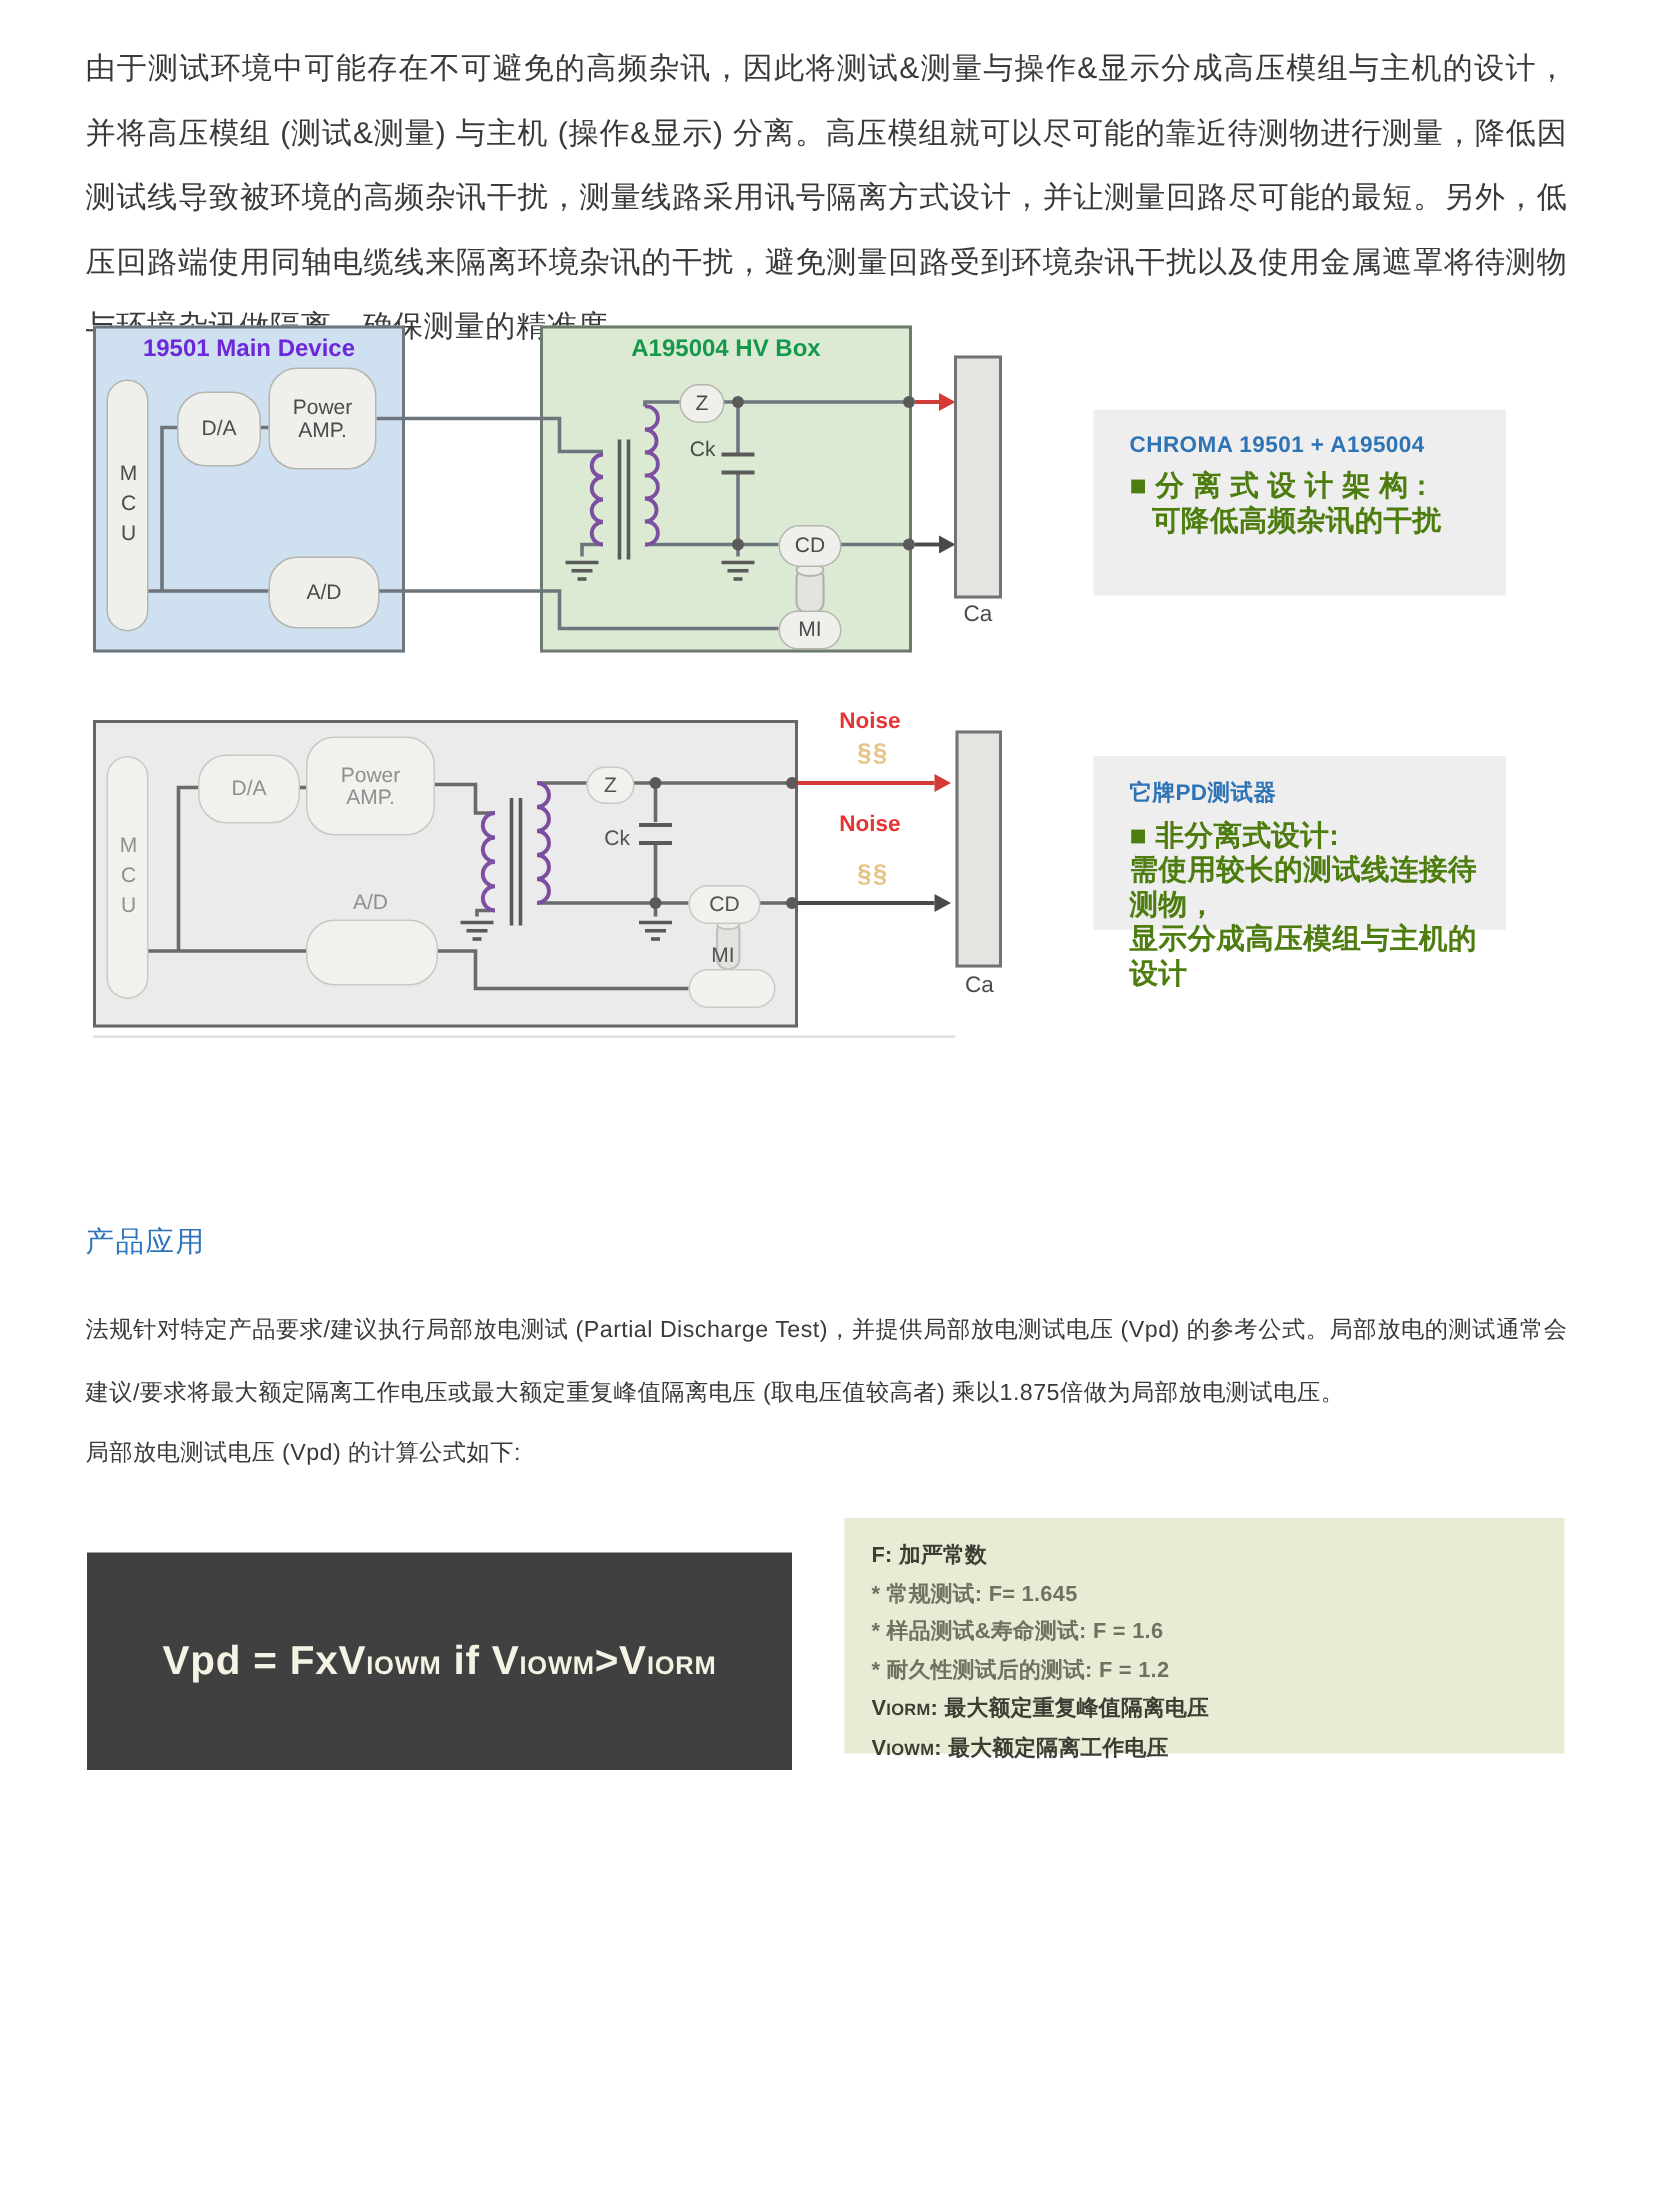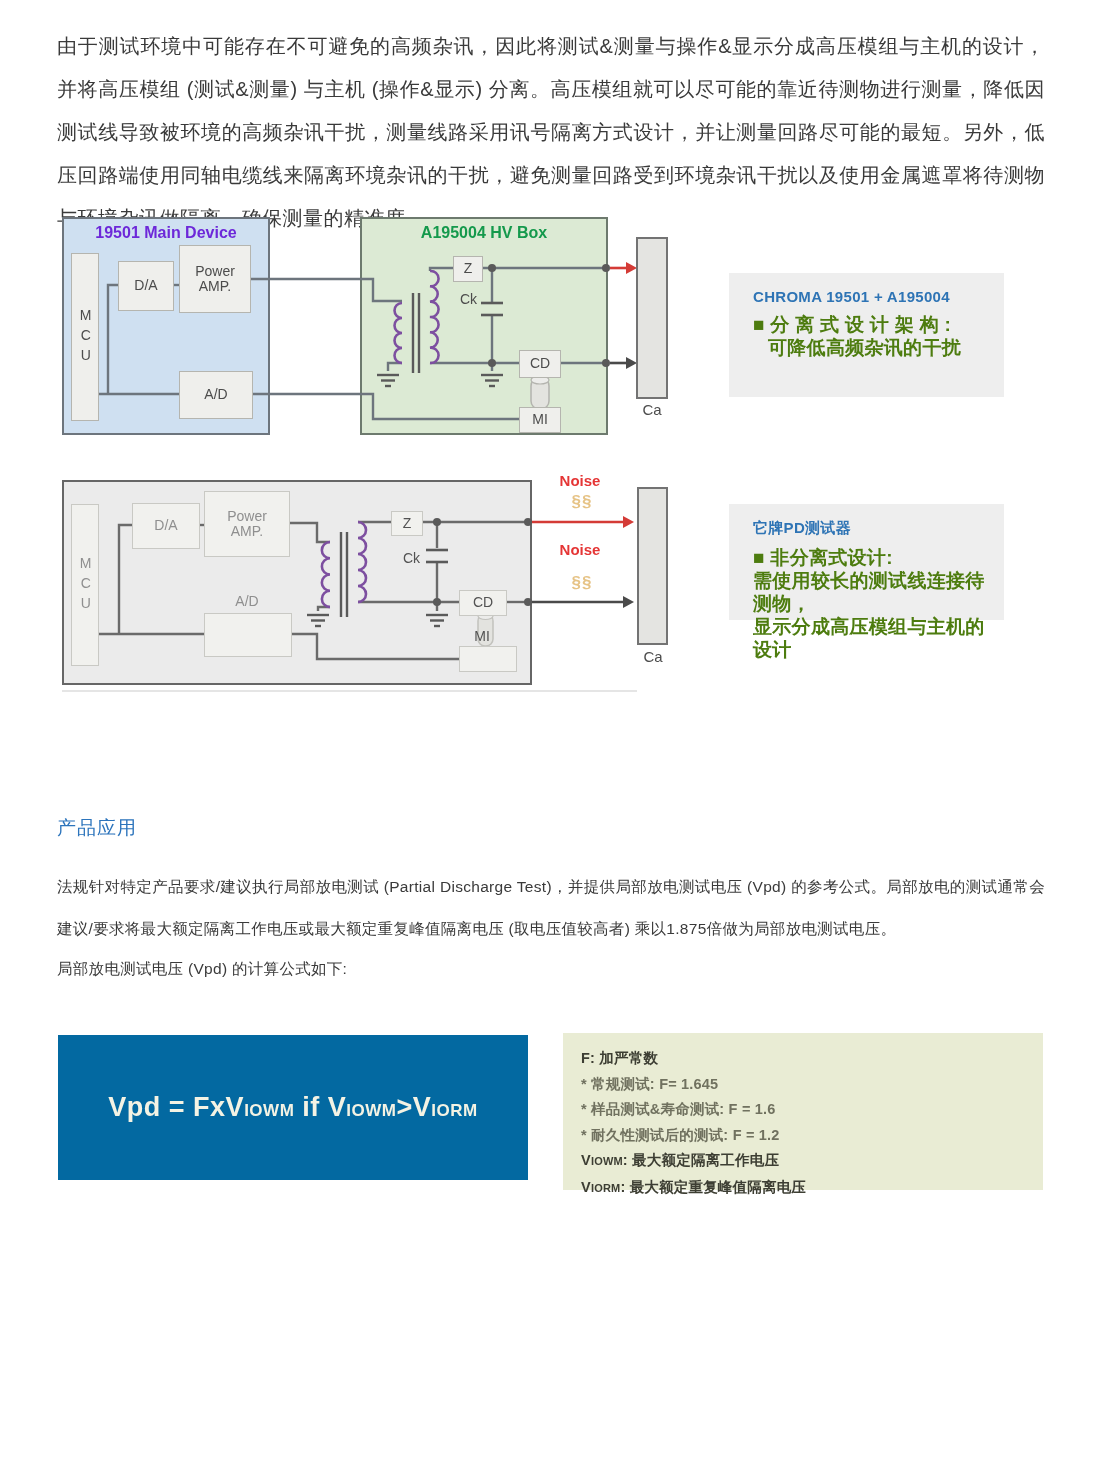--- a/index.html
+++ b/index.html
@@ -7,21 +7,21 @@
         font-family:"Liberation Sans","DejaVu Sans",sans-serif;color:#3f3f3f;}
   .abs{position:absolute;}
 
   
   .para{font-size:20px;line-height:43px;letter-spacing:.5px;text-align:justify;color:#3a3a3a;}
   .para2{font-size:15.5px;line-height:42px;letter-spacing:.3px;text-align:justify;color:#3a3a3a;}
 
   
   .dgm{position:absolute;}
   .dgm .lbl{position:absolute;display:flex;align-items:center;justify-content:center;
-            font-size:14px;color:#4c4c4c;text-align:center;line-height:1.1;}
+            font-size:14px;color:#4c4c4c;text-align:center;line-height:1.1;border-radius:19px;}
   .boxed{background:#efefec;border:1.5px solid #b5b5af;}
   .boxed2{background:#f1f1ee;border:1.5px solid #c9c9c4;}
   .main-box{position:absolute;background:#cfe0f1;border:2.4px solid #6d757d;box-sizing:border-box;}
   .hv-box{position:absolute;background:#dcead4;border:2.4px solid #6d7a6e;box-sizing:border-box;}
   .outer-box{position:absolute;background:#ebebeb;border:2.4px solid #666666;box-sizing:border-box;}
   .ca-box{position:absolute;background:#e4e4e1;border:2.4px solid #737373;box-sizing:border-box;}
   .dtitle{position:absolute;font-weight:bold;font-size:16px;text-align:center;}
   .mcu{writing-mode:vertical-rl;text-orientation:upright;letter-spacing:4px;}
   .gray-lbl{color:#8f8f8f !important;}
   .comp-lbl{color:#525252 !important;}
@@ -32,21 +32,21 @@
   
   .note{position:absolute;background:#eeeeee;box-sizing:border-box;padding:15px 14px 10px 24px;}
   .note .ntitle{font-size:15px;color:#2e74b5;font-weight:bold;margin-bottom:8px;letter-spacing:.3px;}
   .note .nline{font-size:19px;color:#4d7c0f;font-weight:600;line-height:23px;letter-spacing:.3px;}
   .note .indent{padding-left:15px;}
 
   
   .sec-head{font-size:19px;color:#2c74bc;font-weight:500;letter-spacing:1px;}
 
   
-  .formula-box{position:absolute;background:#0369a1;display:flex;align-items:center;justify-content:center;}
+  .formula-box{position:absolute;background:#404040;display:flex;align-items:center;justify-content:center;}
   .formula{color:#f4f3e4;font-size:27px;font-weight:600;letter-spacing:.5px;white-space:nowrap;}
   .formula .sc{font-size:17px;font-weight:600;}
   .legend-box{position:absolute;background:#e9ecd4;box-sizing:border-box;padding:13px 18px;}
   .legend-box div{font-size:14.5px;line-height:25.5px;letter-spacing:.2px;}
   .lg-dark{color:#3d3e33;font-weight:600;}
   .lg-gray{color:#70715f;font-weight:600;}
   .lg-sc{font-size:11px;font-weight:700;}
 </style>
 </head>
 <body>
@@ -254,22 +254,22 @@
     <line x1="4" y1="5" x2="984" y2="5" stroke="url(#dg)" stroke-width="5.5" stroke-linecap="round" stroke-dasharray="0 11 0 11 0 11 0 11 66 11 0 11 0 11 0 11 0 11 0 11 0 11 0 11 112 11 0 11 0 11 0 11 0 11 0 11"></line>
   </svg>
 
   <div class="abs para2" style="left:57px;top:866px;width:988px;">法规针对特定产品要求/建议执行局部放电测试 (Partial Discharge Test)，并提供局部放电测试电压 (Vpd) 的参考公式。局部放电的测试通常会建议/要求将最大额定隔离工作电压或最大额定重复峰值隔离电压 (取电压值较高者) 乘以1.875倍做为局部放电测试电压。</div>
   <div class="abs para2" style="left:57px;top:948px;width:988px;">局部放电测试电压 (Vpd) 的计算公式如下:</div>
 
   <div class="formula-box" style="left:58px;top:1035px;width:470px;height:145px;">
     <div class="formula"><span>Vpd = FxV</span><span class="sc">IOWM</span><span> if V</span><span class="sc">IOWM</span><span>&gt;V</span><span class="sc">IORM</span></div>
   </div>
 
-  <div class="legend-box" style="left:563px;top:1033px;width:480px;height:157px;">
+  <div class="legend-box" style="left:563px;top:1012px;width:480px;height:157px;">
     <div class="lg-dark">F: 加严常数</div>
     <div class="lg-gray">* 常规测试: F= 1.645</div>
     <div class="lg-gray">* 样品测试&amp;寿命测试: F = 1.6</div>
     <div class="lg-gray">* 耐久性测试后的测试: F = 1.2</div>
+    <div class="lg-dark"><span>V</span><span class="lg-sc">IORM</span><span>: 最大额定重复峰值隔离电压</span></div>
     <div class="lg-dark"><span>V</span><span class="lg-sc">IOWM</span><span>: 最大额定隔离工作电压</span></div>
-    <div class="lg-dark"><span>V</span><span class="lg-sc">IORM</span><span>: 最大额定重复峰值隔离电压</span></div>
   </div>
 
 </div>
 
 </body></html>

